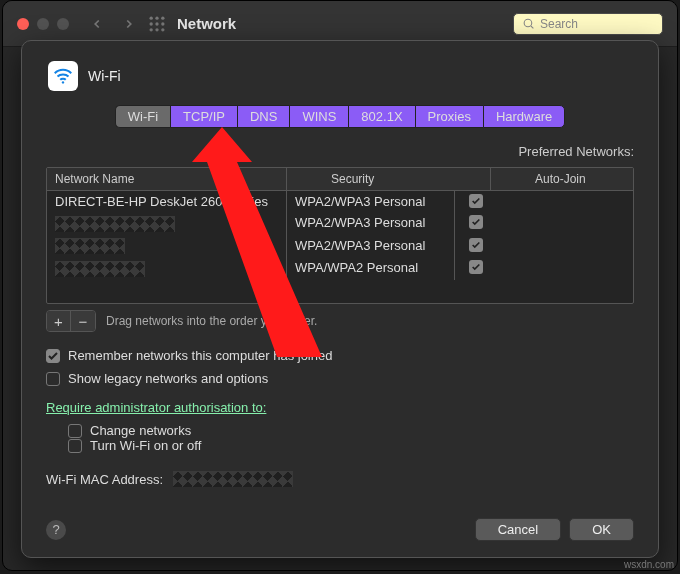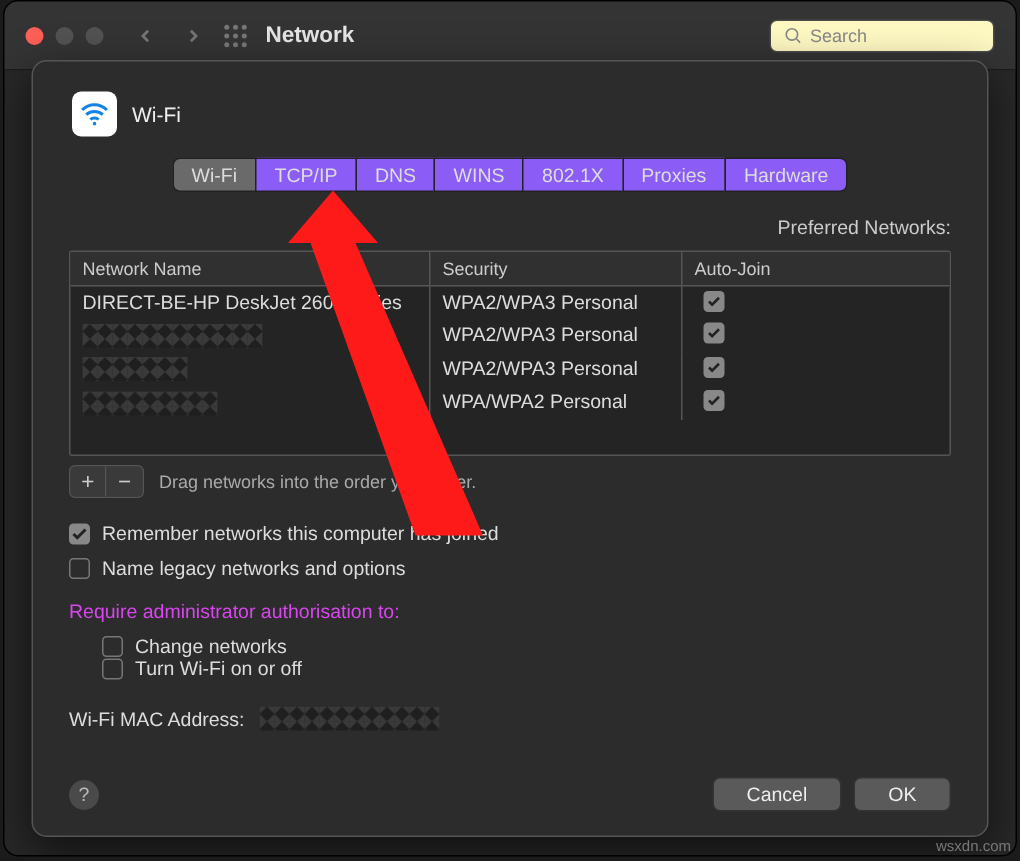--- a/index.html
+++ b/index.html
@@ -27,21 +27,21 @@
   
   .tabs { display:flex; justify-content:center; gap:0; margin-bottom:16px;}
   .tab { padding:3px 12px; font-size:13px; color:#ddd; background:#8b5cf6; border:1px solid #222; border-right:none; cursor:default;}
   .tab:first-child{border-top-left-radius:5px;border-bottom-left-radius:5px;}
   .tab:last-child{border-right:1px solid #222;border-top-right-radius:5px;border-bottom-right-radius:5px;}
   .tab.active{background:#6a6a6a;}
   
   .content { padding: 0 4px 0 4px; flex:1; display:flex; flex-direction:column;}
   .section-label{font-size:13px; color:#ccc; margin-bottom:8px; margin-left:4px;text-align:right;}
   .table-wrap{border:1px solid #555; background:#242424; border-radius:2px;}
-  .thead{display:flex; background:#303030; border-bottom:1px solid #555; font-size:12px; color:#ccc;}
+  .thead{display:flex; background:#303030; border-bottom:1px solid #555; font-size:12px; color:#ccc;gap:36px;}
   .th{padding:4px 8px;}
   .col-name{flex:0 0 240px; border-right:1px solid #555;}
   .col-sec{flex:0 0 168px; border-right:1px solid #555;}
   .col-auto{flex:1;}
   .tbody{min-height:112px; padding-bottom:6px;}
   .tr{display:flex; font-size:13px; color:#ddd;}
   .td{padding:3px 8px;}
   .pix { display:inline-block; height:16px; vertical-align:middle;
     background-image:
       linear-gradient(45deg,#3a3a3a 25%,transparent 25%),
@@ -55,21 +55,21 @@
   .chk svg{width:10px;height:10px;}
   .addrem-row{display:flex;align-items:center;gap:10px;margin-top:6px;}
   .addrem{display:flex;border:1px solid #555;border-radius:4px;overflow:hidden;}
   .arb{width:24px;height:20px;display:flex;align-items:center;justify-content:center;background:#3a3a3a;color:#ccc;font-size:15px;}
   .arb:first-child{border-right:1px solid #555;}
   .hint{font-size:12px;color:#aaa;}
   .opts{margin-top:16px; display:flex; flex-direction:column; gap:8px;}
   .optrow{display:flex;align-items:center;gap:8px;}
   .cbox{width:14px;height:14px;border:1px solid #777;border-radius:3px;display:inline-flex;align-items:center;justify-content:center;}
   .cbox.on{background:#888;border-color:#888;}
-  .req-label{margin-top:6px;color:#d946ef;}
+  .req-label{margin-top:6px;color:#86efac;text-decoration:underline;}
   .sub{margin-left:22px;display:flex;align-items:center;gap:8px;}
   .macrow{display:flex;align-items:center;gap:10px;margin-top:10px;}
   .footer{display:flex;justify-content:space-between;align-items:center;margin-top:auto;padding-top:14px;}
   .help{width:20px;height:20px;border-radius:50%;background:#4a4a4a;color:#bbb;display:inline-flex;align-items:center;justify-content:center;font-size:13px;}
   .btns{display:flex;gap:8px;}
   .btn{padding:3px 22px;border-radius:5px;background:#5a5a5a;color:#eee;font-size:13px;border:1px solid #333;}
   
   .arrow-svg{position:absolute;left:170px;top:86px;pointer-events:none;}
   .watermark{position:absolute;right:6px;bottom:4px;font-size:10px;color:#777;}
 </style>
@@ -201,21 +201,21 @@
         <div class="optrow">
           <div class="cbox on">
             <svg viewBox="0 0 24 24" fill="none" stroke="#222" stroke-width="4">
                 <polyline points="20 6 9 17 4 12"></polyline>
               </svg>
           </div>
           <span>Remember networks this computer has joined</span>
         </div>
         <div class="optrow">
           <div class="cbox"></div>
-          <span>Name legacy networks and options</span>
+          <span>Show legacy networks and options</span>
         </div>
         <div class="req-label">Require administrator authorisation to:</div>
         <div id="reqopts">
             <div class="sub">
               <div class="cbox"></div>
               <span>Change networks</span>
             </div>
             <div class="sub">
               <div class="cbox"></div>
               <span>Turn Wi-Fi on or off</span>

